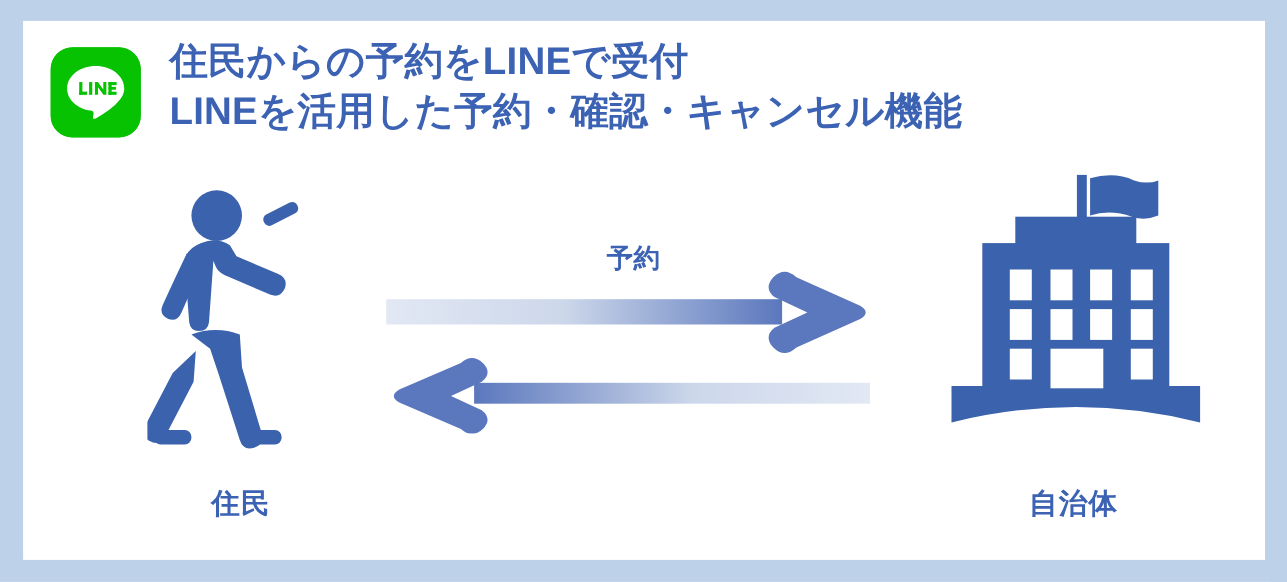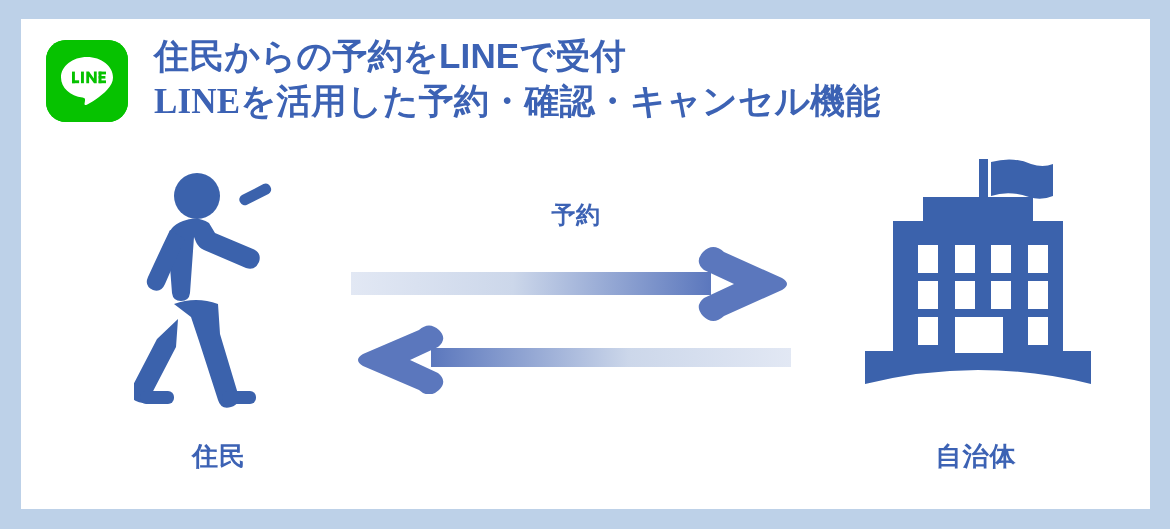--- a/index.html
+++ b/index.html
@@ -28,21 +28,21 @@
     background: #ffffff;
     box-sizing: border-box;
   }
 
   
   .header {
     position: absolute;
     left: 25px;
     top: 14px;
     display: flex;
-    align-items: center;
+    align-items: flex-end;
   }
 
   .line-logo {
     width: 82px;
     height: 82px;
     border-radius: 20px;
     background: #06c200;
     position: relative;
     flex: none;
     margin-top: 3px;
@@ -51,21 +51,21 @@
 
   .heading {
     margin-left: 26px;
     color: #3c62b4;
     font-size: 35px;
     font-weight: bold;
     line-height: 1.32;
     letter-spacing: 0.2px;
     white-space: nowrap;
   }
-  .heading .line2 { display: block; font-family: Liberation Serif, serif; }
+  .heading .line2 { display: block; }
 
   
   .figure {
     position: absolute;
     left: 0;
     top: 0;
     width: 100%;
     height: 100%;
   }
 
@@ -86,21 +86,21 @@
 
   .arrow-label {
     position: absolute;
     color: #3c62b4;
     font-size: 24px;
     font-weight: bold;
     letter-spacing: 0.5px;
     white-space: nowrap;
     text-align: center;
   }
-  #label-reserve  { left: 455px; top: 180px; width: 200px; }
+  #label-reserve  { left: 455px; top: 200px; width: 200px; }
   #label-remind   { left: 420px; top: 355px; width: 260px; }
 
   .arrow-wrap { position: absolute; }
   #arrow-to-gov      { left: 330px; top: 225px; width: 440px; height: 80px; }
   #arrow-to-resident { left: 330px; top: 305px; width: 440px; height: 70px; }
 </style>
 </head>
 <body>
 
 <div id="slide">

